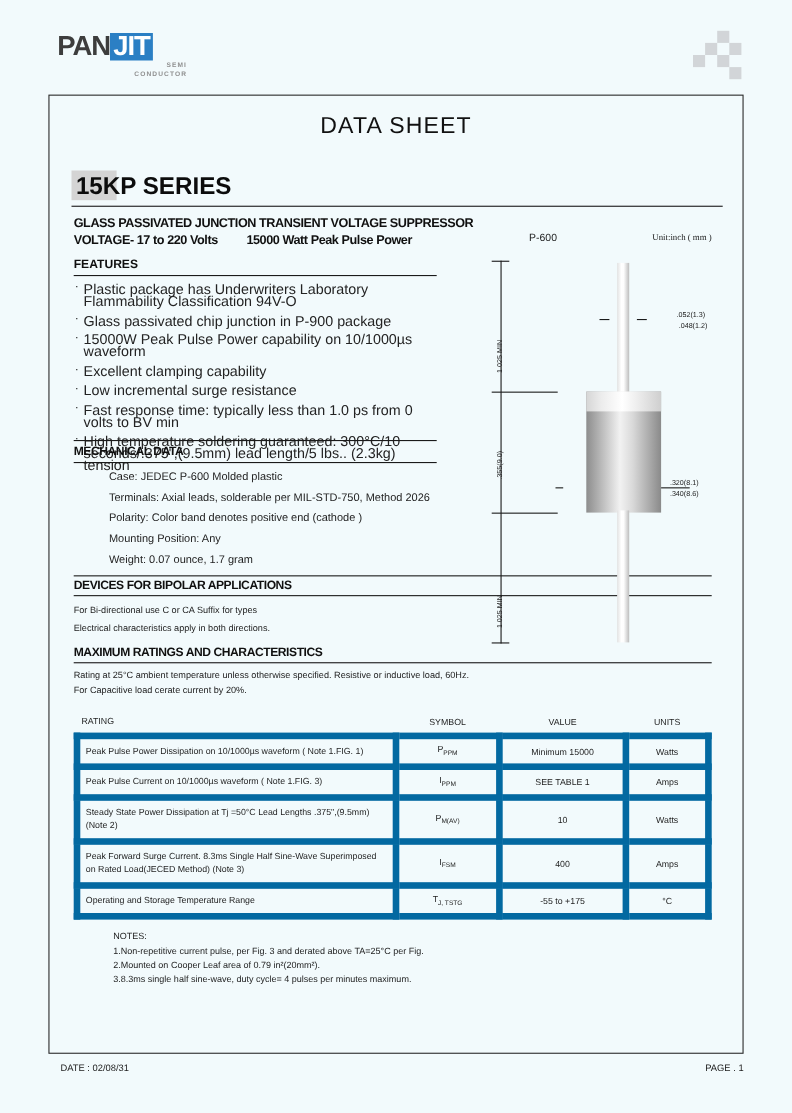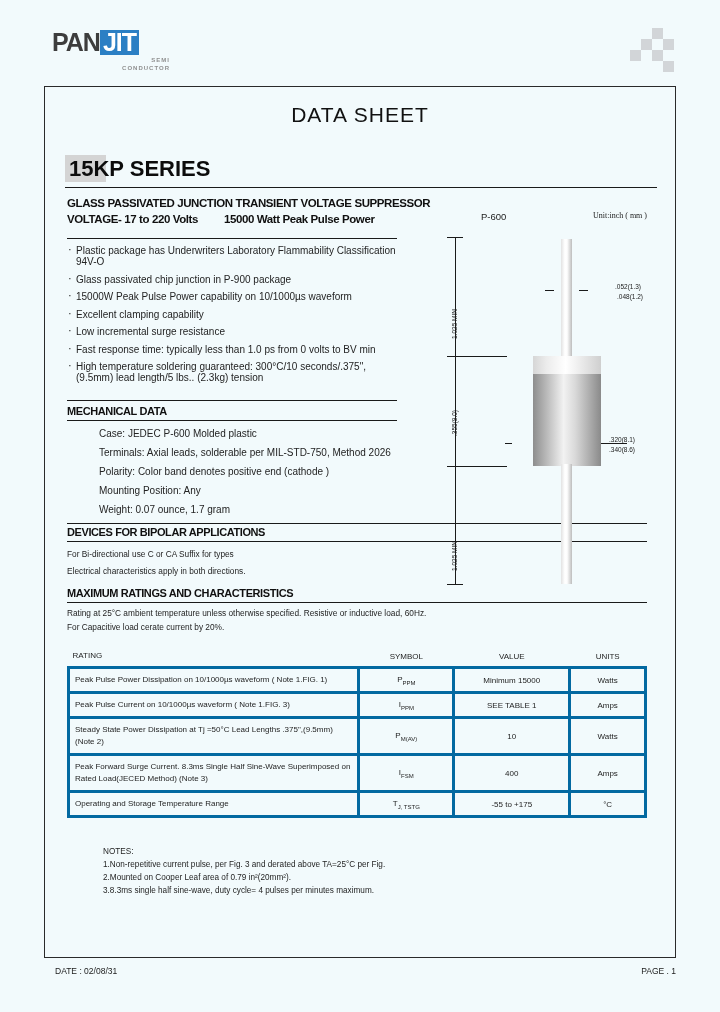--- a/index.html
+++ b/index.html
@@ -57,21 +57,21 @@
   #headline{position:absolute;left:22px;top:110px;width:580px;}
   #headline .l1{font-weight:bold;font-size:11.5px;letter-spacing:-0.4px;}
   #headline .l2{font-weight:bold;font-size:11.5px;letter-spacing:-0.4px;margin-top:4px;}
   #headline .l2 .gap{display:inline-block;width:26px;}
 
   
   #features{position:absolute;left:22px;top:148px;width:330px;}
   #features .hd{font-weight:bold;font-size:11px;}
   #features .hr{height:1px;background:#1a1a1a;margin:3px 0 6px 0;}
   #features ul{list-style:none;margin:0;padding:0;}
-  #features li{font-size:10px;color:#232323;margin-bottom:6.5px;padding-left:9px;position:relative;line-height:11px;}
+  #features li{font-size:13px;color:#232323;margin-bottom:6.5px;padding-left:9px;position:relative;line-height:11px;}
   #features li:before{content:"\00B7";position:absolute;left:1px;top:-1px;font-size:11px;}
 
   
   #mech{position:absolute;left:22px;top:313px;width:330px;}
   #mech .hd{font-weight:bold;font-size:11px;letter-spacing:-0.4px;}
   #mech .hr{height:1px;background:#1a1a1a;margin:3px 0 7px 0;}
   #mech .ln{font-size:10px;color:#232323;margin-bottom:8px;margin-left:32px;}
 
   
   #bipolar{position:absolute;left:22px;top:436px;width:580px;}
@@ -80,21 +80,21 @@
   #bipolar .ln{font-size:8.3px;color:#232323;margin-bottom:7px;}
 
   
   #maxr{position:absolute;left:22px;top:500px;width:580px;}
   #maxr .hd{font-weight:bold;font-size:11px;letter-spacing:-0.4px;padding-bottom:3px;}
   #maxr .hr{height:1px;background:#1a1a1a;margin-bottom:5px;}
   #maxr .ln{font-size:8.3px;color:#232323;margin-bottom:4px;}
 
   
   #rtable{position:absolute;left:22px;top:560px;width:580px;border-collapse:collapse;}
-  #rtable td,#rtable th{border:3px solid #0369a1;font-size:8px;color:#1e1e1e;}
+  #rtable td,#rtable th{border:6px solid #0369a1;font-size:8px;color:#1e1e1e;}
   #rtable .hdr td{border:none;border-bottom:1px solid #2a2a2a;padding:3px 4px 4px 4px;font-size:8px;}
   #rtable .c-rating{width:300px;padding:5px 5px;text-align:left;line-height:12px;}
   #rtable .c-sym{width:92px;text-align:center;}
   #rtable .c-val{width:116px;text-align:center;}
   #rtable .c-unit{width:72px;text-align:center;}
   #rtable td sub{font-size:6px;}
 
   
   #notes{position:absolute;left:58px;top:758px;width:430px;}
   #notes .nt{font-size:8.2px;color:#1e1e1e;line-height:13px;}
@@ -156,20 +156,21 @@
   <div class="rule" style="left:20px;top:100px;width:592px;height:1px;"></div>
 
   <div id="headline">
     <div class="l1">GLASS PASSIVATED JUNCTION TRANSIENT VOLTAGE SUPPRESSOR</div>
     <div class="l2">
       <span>VOLTAGE-  17 to 220  Volts</span><span class="gap"></span><span>15000 Watt Peak Pulse Power</span>
     </div>
   </div>
 
   <div id="features">
+    <div class="hd">FEATURES</div>
     <div class="hr"></div>
     <ul>
       <li>Plastic package has Underwriters Laboratory Flammability Classification 94V-O</li>
       <li>Glass passivated chip junction in P-900 package</li>
       <li>15000W Peak Pulse Power capability on 10/1000µs waveform</li>
       <li>Excellent clamping capability</li>
       <li>Low incremental surge resistance</li>
       <li>Fast response time: typically less than 1.0 ps from 0 volts to BV min</li>
       <li>High temperature soldering guaranteed: 300°C/10 seconds/.375",(9.5mm) lead length/5 lbs.. (2.3kg) tension</li>
     </ul>

